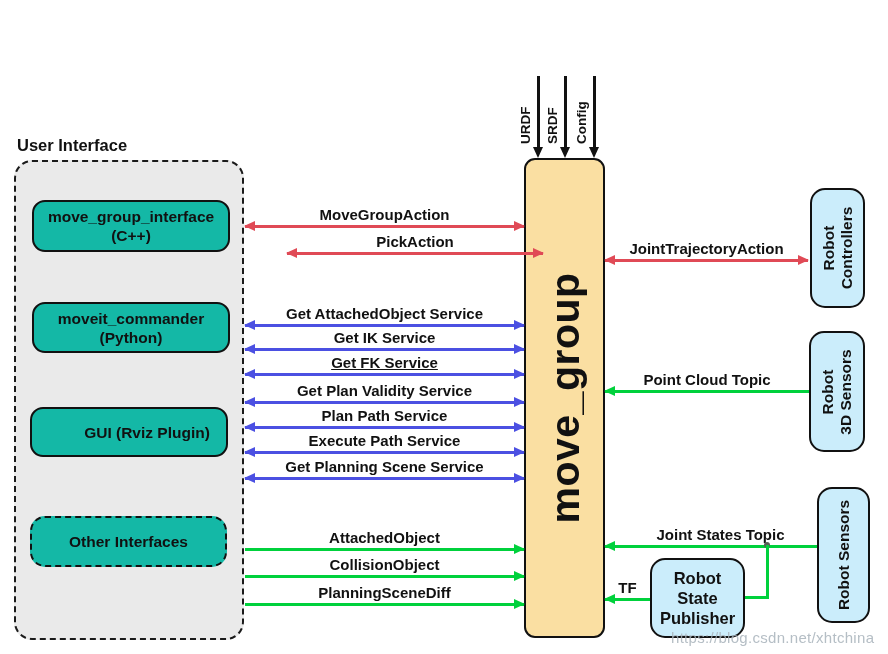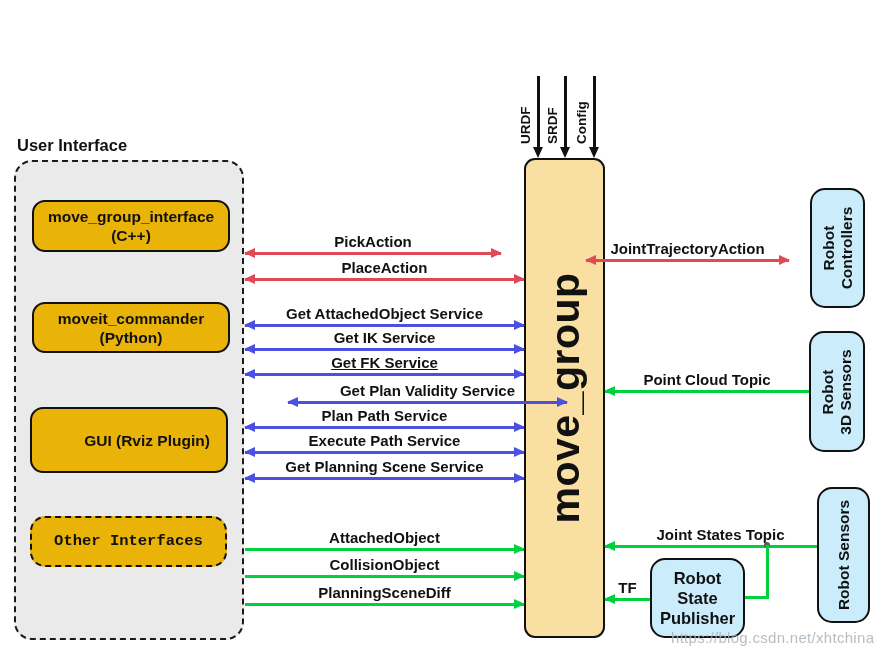--- a/index.html
+++ b/index.html
@@ -2,26 +2,26 @@
 <html><head>
 <meta charset="utf-8">
 <style>
   html,body{margin:0;padding:0;background:#ffffff;}
   .stage{
     position:relative;width:888px;height:654px;background:#ffffff;overflow:hidden;
     font-family:"Liberation Sans","DejaVu Sans",sans-serif;color:#111;
   }
   
   .box{
-    position:absolute;border:2.5px solid #111;border-radius:13px;background:#eab308;
+    position:absolute;border:2.5px solid #111;border-radius:13px;background:#14b8a6;
     display:flex;flex-direction:column;align-items:center;justify-content:center;
     text-align:center;font-weight:600;color:#111;box-sizing:border-box;
   }
   .box .ln1,.box .ln2,.box .ln3{font-size:15.5px;line-height:19px;white-space:nowrap;}
-  .dashed{border-style:dashed;border-width:2px;font-family:Liberation Mono, monospace;}
+  .dashed{border-style:dashed;border-width:2px;}
   .uicontainer{
     position:absolute;left:14px;top:160px;width:230px;height:480px;
     background:#eaeaea;border:2px dashed #1a1a1a;border-radius:18px;box-sizing:border-box;
   }
   .uititle{position:absolute;left:17px;top:136px;font-size:16.5px;font-weight:600;white-space:nowrap;}
   .paramserver{left:467px;top:31px;width:200px;height:45px;background:#e0e9d1;border-radius:15px;}
   .paramserver .ln1{font-size:17.5px;}
   .movegroup{left:524px;top:158px;width:81px;height:480px;background:#fadfa2;border-radius:11px;}
   .bluebox{background:#cbedfb;}
   
@@ -82,46 +82,46 @@
   <div class="box" style="left:32px;top:200px;width:198px;height:52px;">
     <div class="ln1">move_group_interface</div>
     <div class="ln2">(C++)</div>
   </div>
 
   <div class="box" style="left:32px;top:302px;width:198px;height:51px;">
     <div class="ln1">moveit_commander</div>
     <div class="ln2">(Python)</div>
   </div>
 
-  <div class="box" style="left:30px;top:407px;width:198px;height:66px;padding-left:36px;">
+  <div class="box" style="left:30px;top:407px;width:198px;height:50px;padding-left:36px;">
     <div class="ln1">GUI (Rviz Plugin)</div>
   </div>
 
   <div class="box dashed" style="left:30px;top:516px;width:197px;height:51px;border-radius:15px;">
     <div class="ln1">Other Interfaces</div>
   </div>
 
   <div class="box movegroup">
     <div class="rot mg-text">move_group</div>
   </div>
 
-  <div class="hrow" style="left:245px;top:233px;width:256px;">
+  <div class="hrow" style="left:245px;top:206px;width:279px;">
+    <div class="hlbl">MoveGroupAction</div>
+    <div class="hline c-red">
+        <i class="hd hl"></i>
+        <i class="hd hr"></i>
+      </div>
+  </div>
+  <div class="hrow" style="left:245px;top:233px;width:256px;padding-left:42px;">
     <div class="hlbl">PickAction</div>
     <div class="hline c-red">
         <i class="hd hl"></i>
         <i class="hd hr"></i>
       </div>
   </div>
-  <div class="hrow" style="left:245px;top:259px;width:279px;">
-    <div class="hlbl">PlaceAction</div>
-    <div class="hline c-red">
-        <i class="hd hl"></i>
-        <i class="hd hr"></i>
-      </div>
-  </div>
 
   <div class="hrow" style="left:245px;top:305px;width:279px;">
     <div class="hlbl">Get AttachedObject Service</div>
     <div class="hline c-blue">
         <i class="hd hl"></i>
         <i class="hd hr"></i>
       </div>
   </div>
   <div class="hrow" style="left:245px;top:329px;width:279px;">
     <div class="hlbl">Get IK Service</div>
@@ -130,21 +130,21 @@
         <i class="hd hr"></i>
       </div>
   </div>
   <div class="hrow" style="left:245px;top:354px;width:279px;text-decoration:underline;">
     <div class="hlbl">Get FK Service</div>
     <div class="hline c-blue">
         <i class="hd hl"></i>
         <i class="hd hr"></i>
       </div>
   </div>
-  <div class="hrow" style="left:245px;top:382px;width:279px;padding-left:43px;">
+  <div class="hrow" style="left:245px;top:382px;width:279px;">
     <div class="hlbl">Get Plan Validity Service</div>
     <div class="hline c-blue">
         <i class="hd hl"></i>
         <i class="hd hr"></i>
       </div>
   </div>
   <div class="hrow" style="left:245px;top:407px;width:279px;">
     <div class="hlbl">Plan Path Service</div>
     <div class="hline c-blue">
         <i class="hd hl"></i>
@@ -178,21 +178,21 @@
         <i class="hd hr"></i>
       </div>
   </div>
   <div class="hrow" style="left:245px;top:584px;width:279px;">
     <div class="hlbl">PlanningSceneDiff</div>
     <div class="hline c-green">
         <i class="hd hr"></i>
       </div>
   </div>
 
-  <div class="hrow" style="left:586px;top:240px;width:203px;">
+  <div class="hrow" style="left:605px;top:240px;width:203px;">
     <div class="hlbl">JointTrajectoryAction</div>
     <div class="hline c-red">
         <i class="hd hl"></i>
         <i class="hd hr"></i>
       </div>
   </div>
 
   <div class="box bluebox" style="left:810px;top:188px;width:55px;height:120px;border-radius:15px;">
     <div class="rot">
       <div class="ln1">Robot</div>

